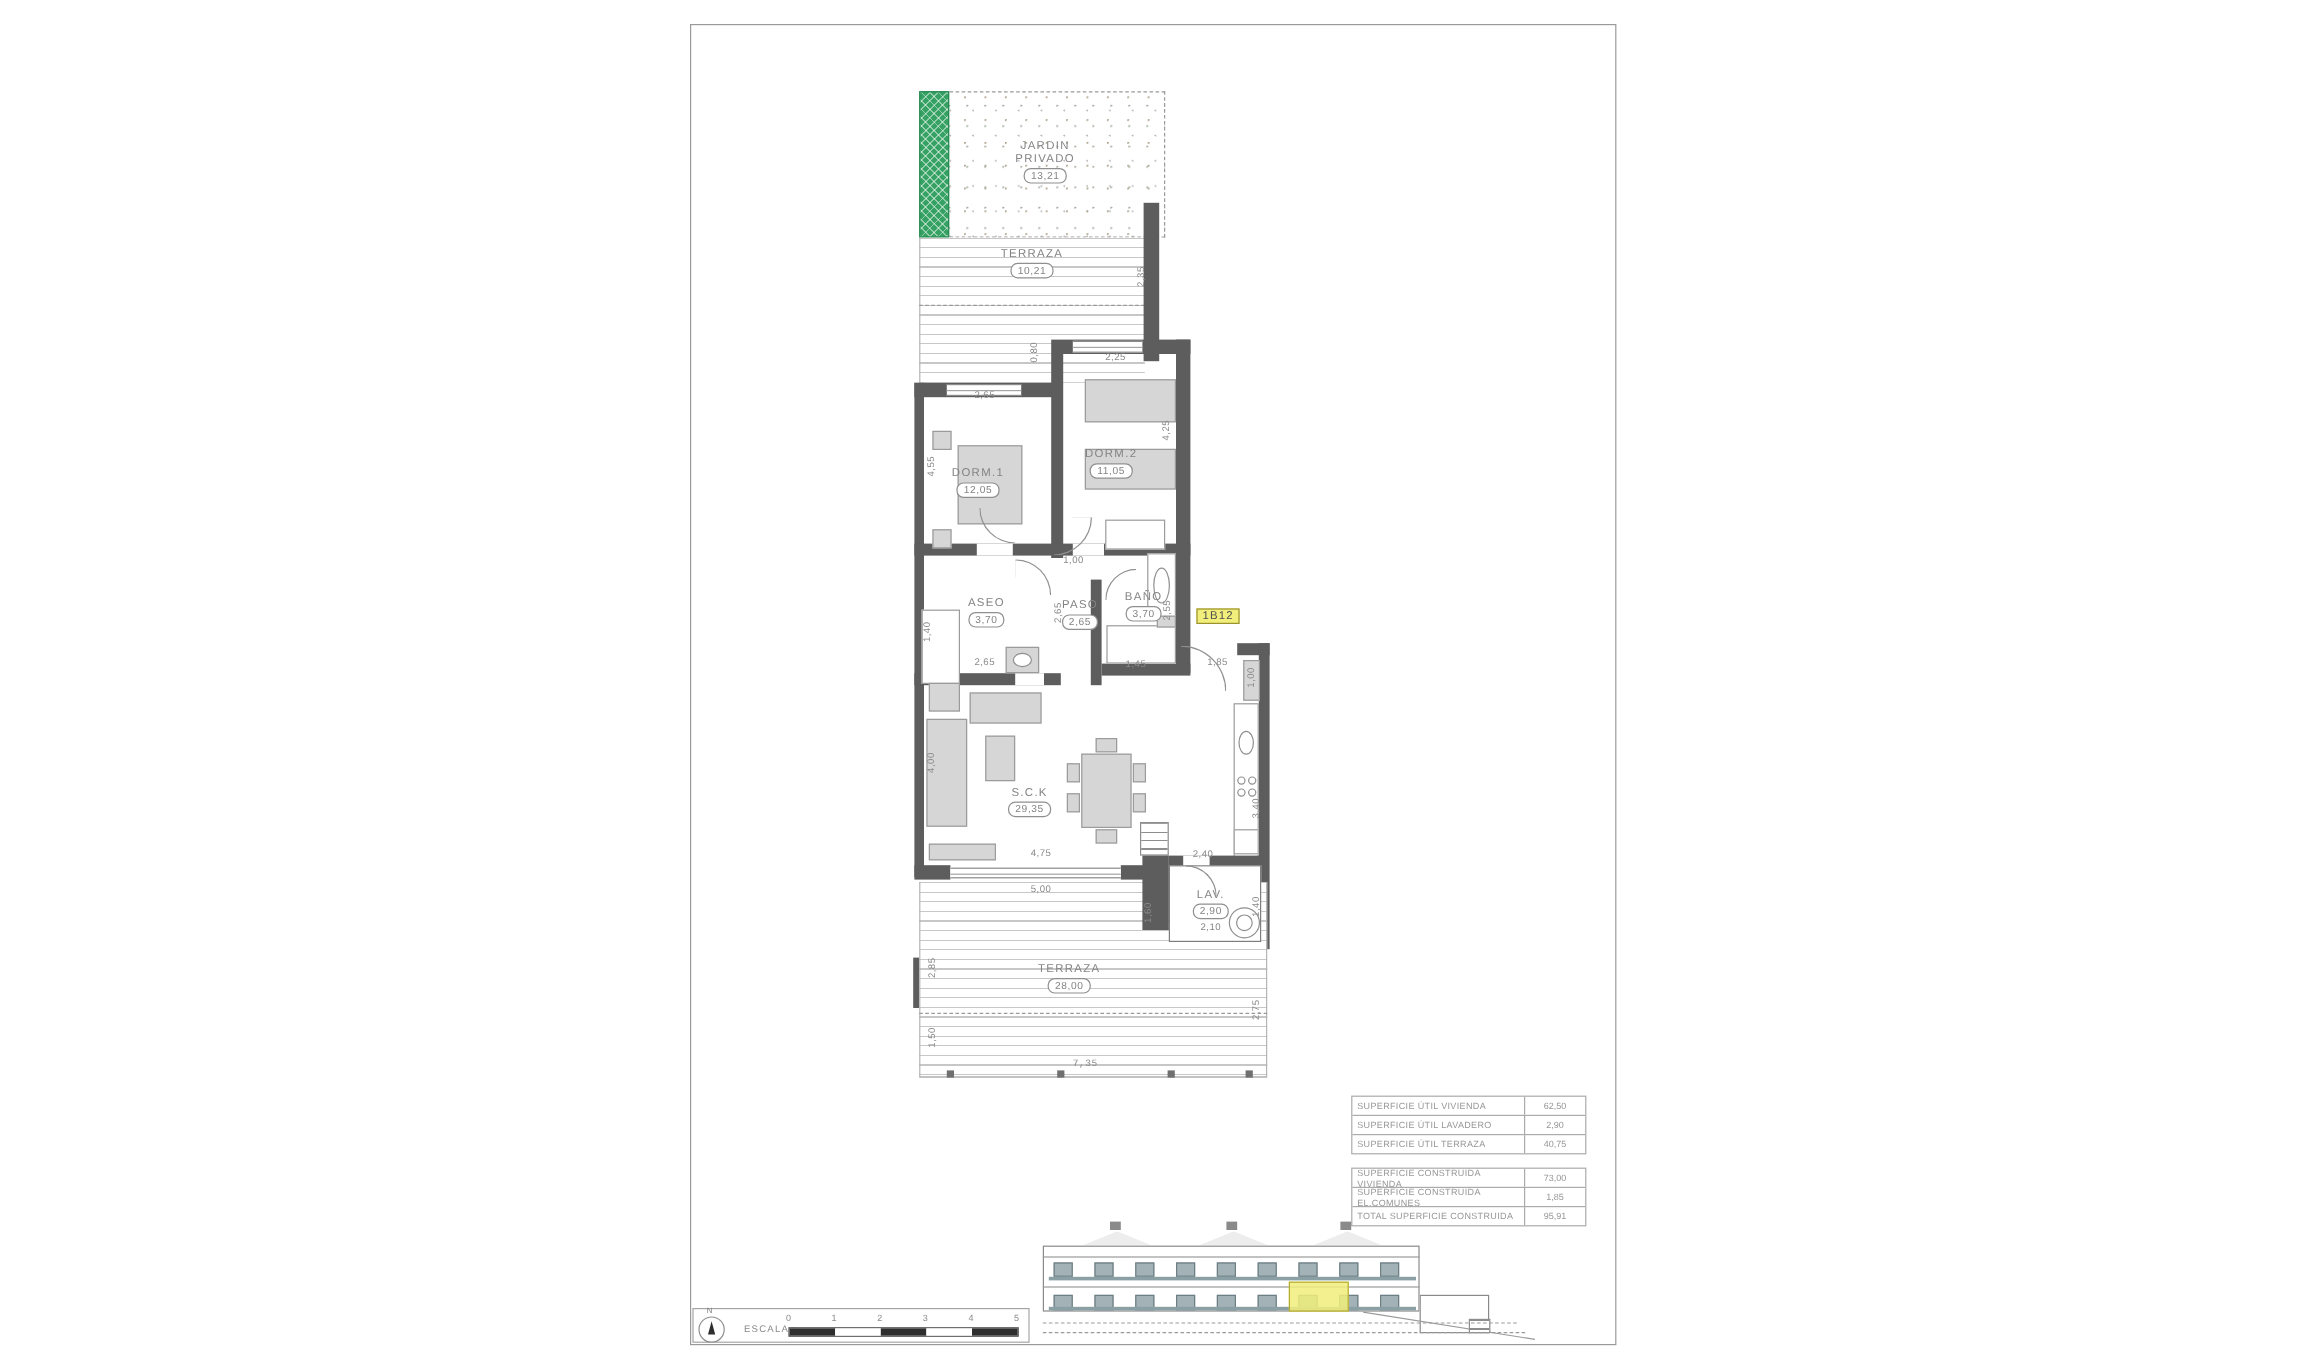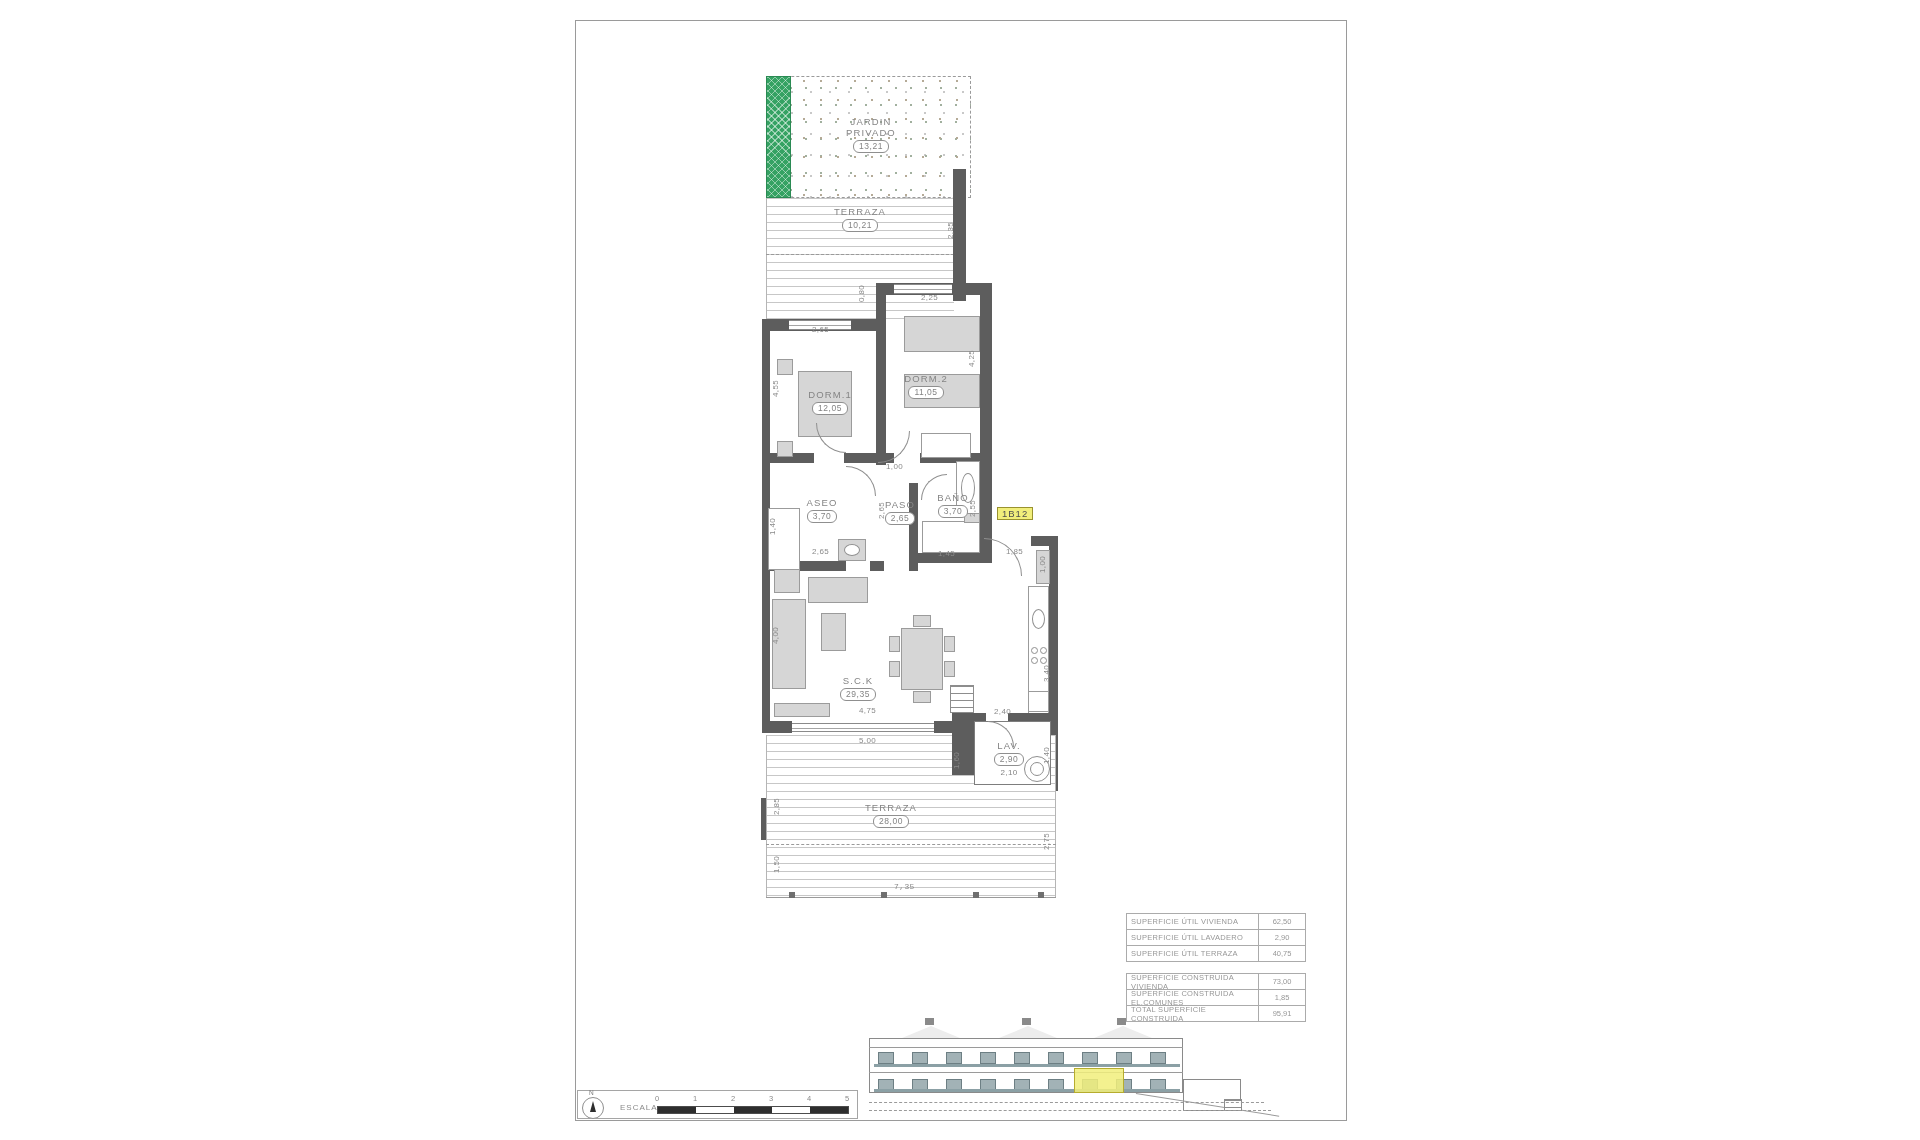--- a/index.html
+++ b/index.html
@@ -40,21 +40,21 @@
             repeating-linear-gradient(45deg,rgba(255,255,255,.45) 0 1px,transparent 1px 5px),
             repeating-linear-gradient(-45deg,rgba(255,255,255,.45) 0 1px,transparent 1px 5px);
           border:1px solid #2a8a53;box-sizing:border-box;}
   .unit-tag{position:absolute;background:#f1ee7b;border:1px solid #99922f;color:#4f4f4f;
             font-size:9.5px;padding:0 4px;letter-spacing:1px;}
   .steps{position:absolute;background:repeating-linear-gradient(180deg,#8d8d8d 0 1px,#ffffff 1px 7px);
          border:1px solid #8d8d8d;box-sizing:border-box;}
   .post{position:absolute;background:#6f6f6f;width:6px;height:6px;}
   .circle{position:absolute;border:1px solid #8f8f8f;border-radius:50%;box-sizing:border-box;background:#fff;}
   
-  .areatable{position:absolute;width:180px;border:1px solid #ababab;background:#fff;box-sizing:border-box;}
+  .areatable{position:absolute;width:196px;border:1px solid #ababab;background:#fff;box-sizing:border-box;}
   .areatable .row{display:flex;border-top:1px solid #ababab;height:15px;align-items:stretch;}
   .areatable .row:first-child{border-top:none;}
   .areatable .lbl{width:144px;padding-left:4px;font-size:7.5px;color:#979797;
                   letter-spacing:.3px;display:flex;align-items:center;}
   .areatable .val{width:52px;border-left:1px solid #ababab;font-size:7.5px;color:#979797;
                   display:flex;align-items:center;justify-content:center;}
   
   .elev-facade{position:absolute;border:1px solid #8a8a8a;background:#fff;box-sizing:border-box;}
   .gable{position:absolute;background:#ededed;clip-path:polygon(0 100%,50% 0,100% 100%);}
   .chimney{position:absolute;background:#8a8a8a;}
@@ -111,21 +111,21 @@
     <div class="wall" style="left:455px;top:515px;width:27px;height:10px;"></div>
     <div class="wall" style="left:473px;top:515px;width:9px;height:255px;"></div>
     <div class="wall" style="left:186px;top:700px;width:30px;height:12px;"></div>
     <div class="wall" style="left:358px;top:700px;width:22px;height:12px;"></div>
     <div class="window" style="left:216px;top:702px;width:142px;height:9px;"></div>
     <div class="wall" style="left:185px;top:777px;width:12px;height:42px;"></div>
 
     <div class="furn" style="left:201px;top:338px;width:16px;height:16px;"></div>
     <div class="furn" style="left:222px;top:350px;width:54px;height:66px;"></div>
     <div class="furn" style="left:201px;top:420px;width:16px;height:16px;"></div>
-    <div class="room-label" style="left:219px;top:368px;">
+    <div class="room-label" style="left:204px;top:368px;">
       <div>DORM.1</div>
       <div class="area-box">12,05</div>
     </div>
 
     <div class="furn" style="left:328px;top:295px;width:76px;height:36px;"></div>
     <div class="furn" style="left:328px;top:353px;width:76px;height:34px;"></div>
     <div class="furn white" style="left:345px;top:412px;width:50px;height:25px;"></div>
     <div class="room-label" style="left:315px;top:352px;">
       <div>DORM.2</div>
       <div class="area-box">11,05</div>
@@ -164,21 +164,21 @@
     <div class="furn" style="left:196px;top:578px;width:34px;height:90px;"></div>
     <div class="furn" style="left:245px;top:592px;width:25px;height:38px;"></div>
     <div class="furn" style="left:198px;top:682px;width:56px;height:14px;"></div>
     <div class="furn" style="left:325px;top:607px;width:42px;height:62px;"></div>
     <div class="furn" style="left:337px;top:594px;width:18px;height:12px;"></div>
     <div class="furn" style="left:337px;top:670px;width:18px;height:12px;"></div>
     <div class="furn" style="left:313px;top:615px;width:11px;height:16px;"></div>
     <div class="furn" style="left:313px;top:640px;width:11px;height:16px;"></div>
     <div class="furn" style="left:368px;top:615px;width:11px;height:16px;"></div>
     <div class="furn" style="left:368px;top:640px;width:11px;height:16px;"></div>
-    <div class="room-label" style="left:247px;top:654px;">
+    <div class="room-label" style="left:247px;top:634px;">
       <div>S.C.K</div>
       <div class="area-box">29,35</div>
     </div>
 
     <div class="furn white" style="left:452px;top:565px;width:21px;height:135px;"></div>
     <div class="circle" style="left:456px;top:588px;width:13px;height:20px;"></div>
     <div class="circle" style="left:455px;top:626px;width:7px;height:7px;"></div>
     <div class="circle" style="left:464px;top:626px;width:7px;height:7px;"></div>
     <div class="circle" style="left:455px;top:636px;width:7px;height:7px;"></div>
     <div class="circle" style="left:464px;top:636px;width:7px;height:7px;"></div>

